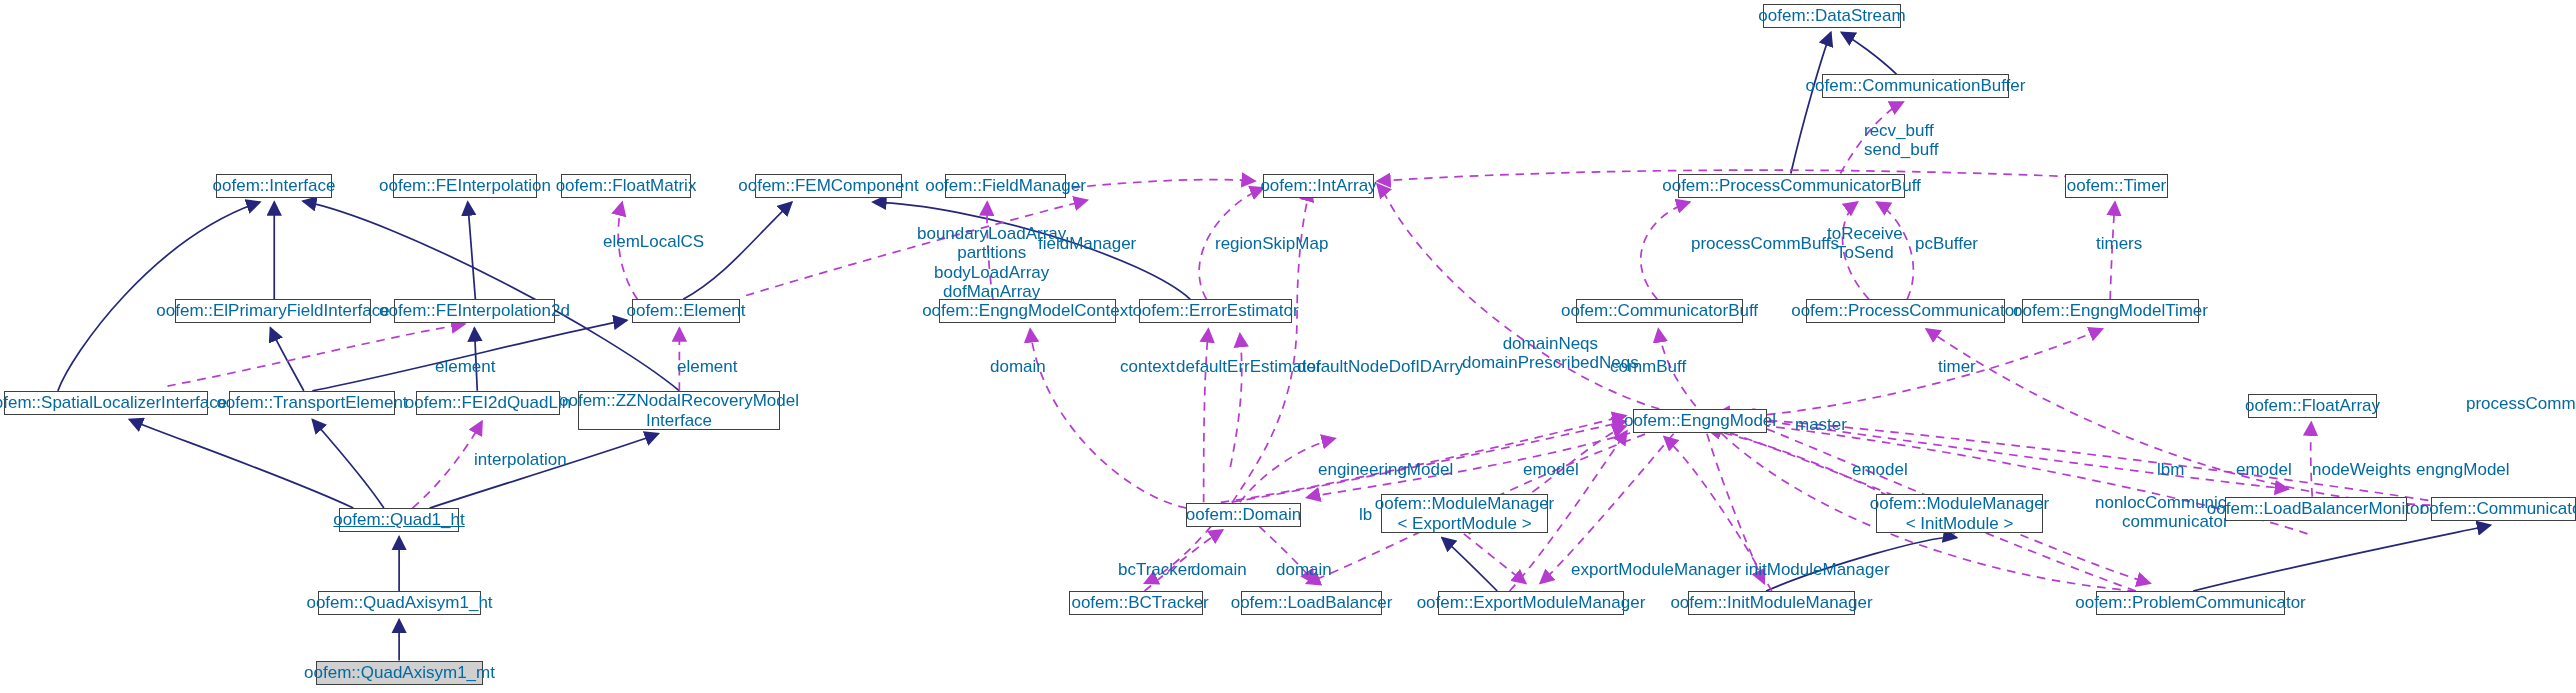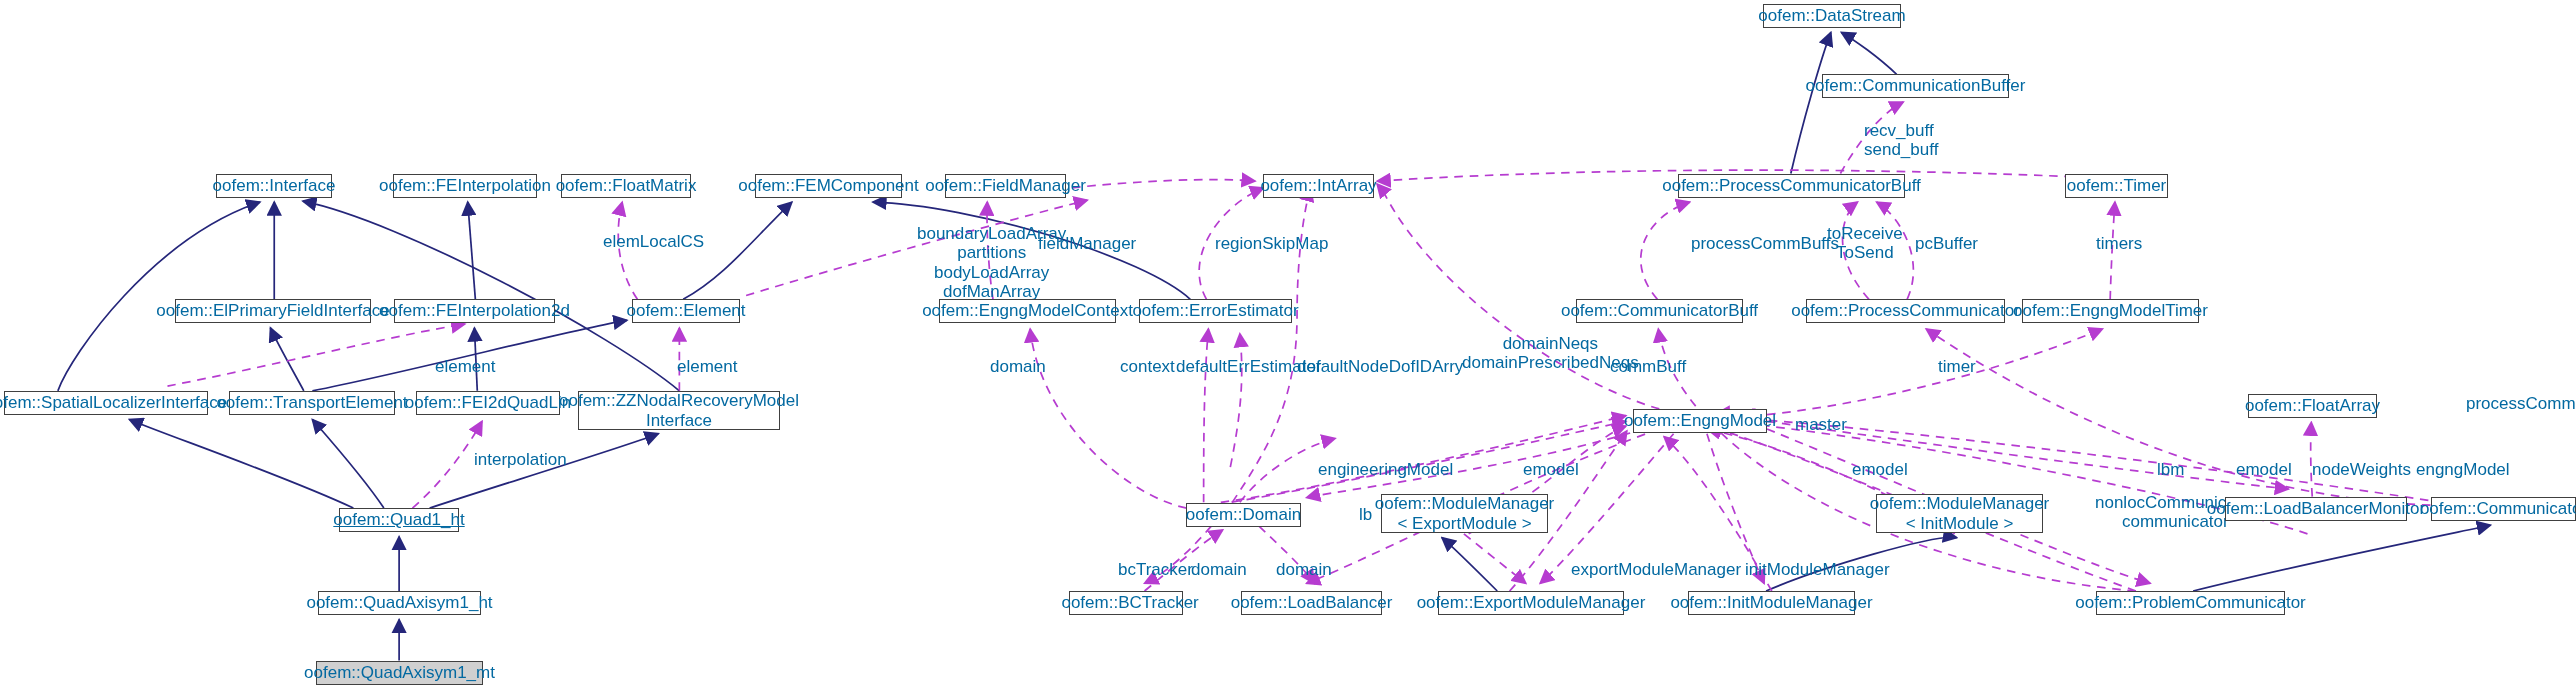--- a/index.html
+++ b/index.html
@@ -216,21 +216,21 @@
   <div class="node" style="left:339px;top:508px;width:120px;height:24px;text-decoration:underline;">oofem::Quad1_ht</div>
   <div class="node" style="left:1186px;top:503px;width:115px;height:24px;">oofem::Domain</div>
   <div class="node" style="left:1381px;top:494px;width:167px;height:39px;">oofem::ModuleManager
 &lt; ExportModule &gt;</div>
   <div class="node" style="left:1876px;top:494px;width:167px;height:39px;">oofem::ModuleManager
 &lt; InitModule &gt;</div>
   <div class="node" style="left:2225px;top:497px;width:182px;height:24px;">oofem::LoadBalancerMonitor</div>
   <div class="node" style="left:2431px;top:497px;width:145px;height:24px;">oofem::Communicator</div>
 
   <div class="node" style="left:318px;top:591px;width:163px;height:24px;">oofem::QuadAxisym1_ht</div>
-  <div class="node" style="left:1069px;top:591px;width:114px;height:24px;padding-left:12px;">oofem::BCTracker</div>
+  <div class="node" style="left:1069px;top:591px;width:134px;height:24px;padding-left:12px;">oofem::BCTracker</div>
   <div class="node" style="left:1241px;top:591px;width:141px;height:24px;">oofem::LoadBalancer</div>
   <div class="node" style="left:1438px;top:591px;width:186px;height:24px;">oofem::ExportModuleManager</div>
   <div class="node" style="left:1688px;top:591px;width:167px;height:24px;">oofem::InitModuleManager</div>
   <div class="node" style="left:2096px;top:591px;width:189px;height:24px;">oofem::ProblemCommunicator</div>
 
   <div class="node current" style="left:316px;top:661px;width:167px;height:24px;">oofem::QuadAxisym1_mt</div>
 
   <div class="edgelabel" style="left:603px;top:232px;">elemLocalCS</div>
   <div class="edgelabel center" style="left:917px;top:224px;">boundaryLoadArray
 partitions

